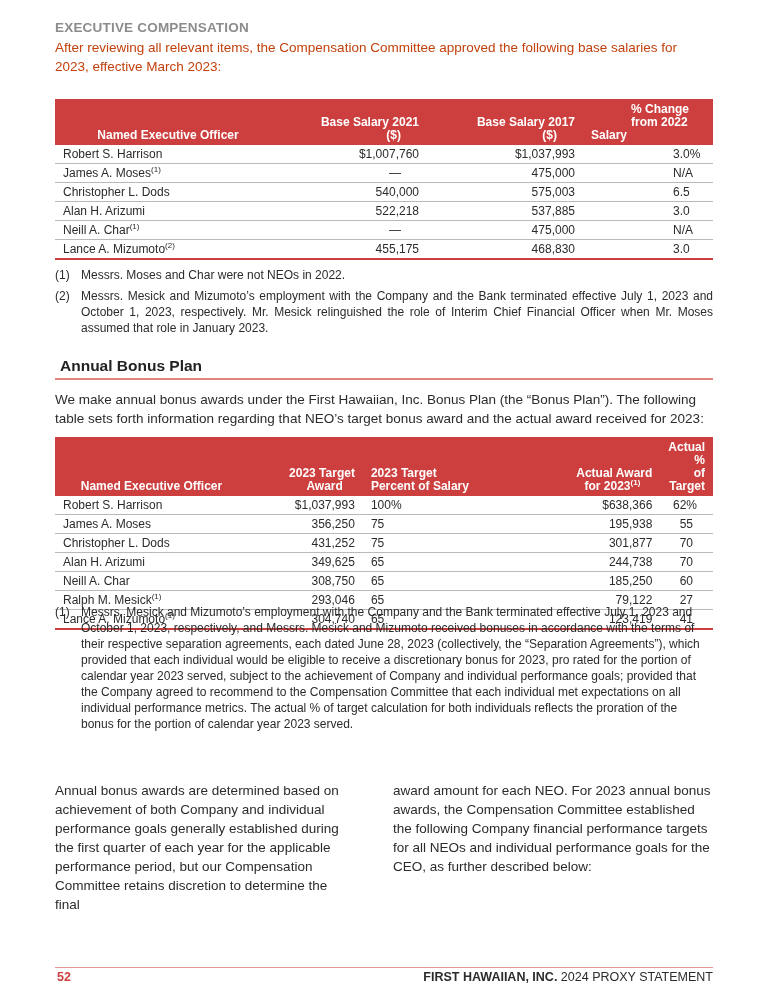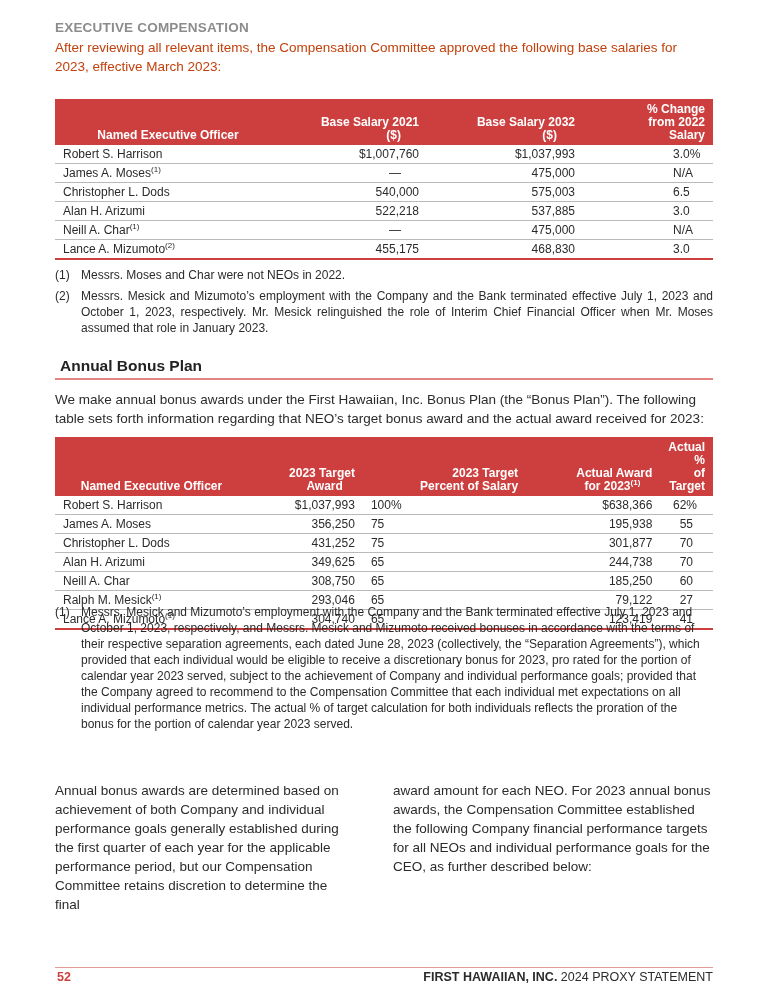--- a/index.html
+++ b/index.html
@@ -8,21 +8,21 @@
   .page { position: absolute; left: 55px; top: 0; width: 658px; }
   .section-header { position: absolute; top: 20px; left: 0; font-size: 13.5px; font-weight: bold;
                     color: #8c8c8c; letter-spacing: 0.2px; }
   .intro { position: absolute; top: 38px; left: 0; width: 658px; font-size: 13.5px; line-height: 19px; color: #c2410c; }
 
   table { border-collapse: collapse; width: 658px; font-size: 12px; position: absolute; left: 0; }
   thead tr { background: #cd3f3e; color: #ffffff; }
   th { font-weight: bold; font-size: 12px; line-height: 13px; padding: 4px 8px 3px 8px; vertical-align: bottom; }
   th.name { text-align: center; }
   th.num { text-align: right; }
-  th.ctr { text-align: right; }
+  th.ctr { text-align: left; }
   td { padding: 0 8px; height: 18px; line-height: 18px; border-bottom: 1px solid #b9b9b9; color: #2b2b2b; }
   tbody tr:last-child td { border-bottom: 2px solid #cd3f3e; }
   td.num { text-align: right; }
   td.ctr { }
   sup { font-size: 8px; line-height: 0; vertical-align: 5px; }
 
   #salary-table { top: 99px; }
   #bonus-table { top: 437px; }
 
   .footnotes { position: absolute; left: 0; width: 658px; font-size: 12px; line-height: 16px; color: #2b2b2b; }
@@ -52,21 +52,21 @@
 <div class="page">
 
   <div class="section-header">EXECUTIVE COMPENSATION</div>
   <div class="intro">After reviewing all relevant items, the Compensation Committee approved the following base salaries for 2023, effective March 2023:</div>
 
   <table id="salary-table">
     <thead>
       <tr>
         <th class="name" style="width:210px">Named Executive Officer</th>
         <th class="num" style="width:130px"><span>Base Salary 2021</span><br><span style="padding-right:18px">($)</span></th>
-        <th class="num" style="width:140px"><span>Base Salary 2032</span><br><span style="padding-right:18px">($)</span></th>
+        <th class="num" style="width:140px"><span>Base Salary 2017</span><br><span style="padding-right:18px">($)</span></th>
         <th class="ctr"><span style="padding-left:40px">% Change</span><br><span style="padding-left:40px">from 2022 Salary</span></th>
       </tr>
     </thead>
     <tbody>
       <tr>
         <td><span>Robert S. Harrison</span><sup></sup></td>
         <td class="num">$1,007,760</td>
         <td class="num">$1,037,993</td>
         <td class="ctr" style="padding-left:90px">3.0%</td>
       </tr>

